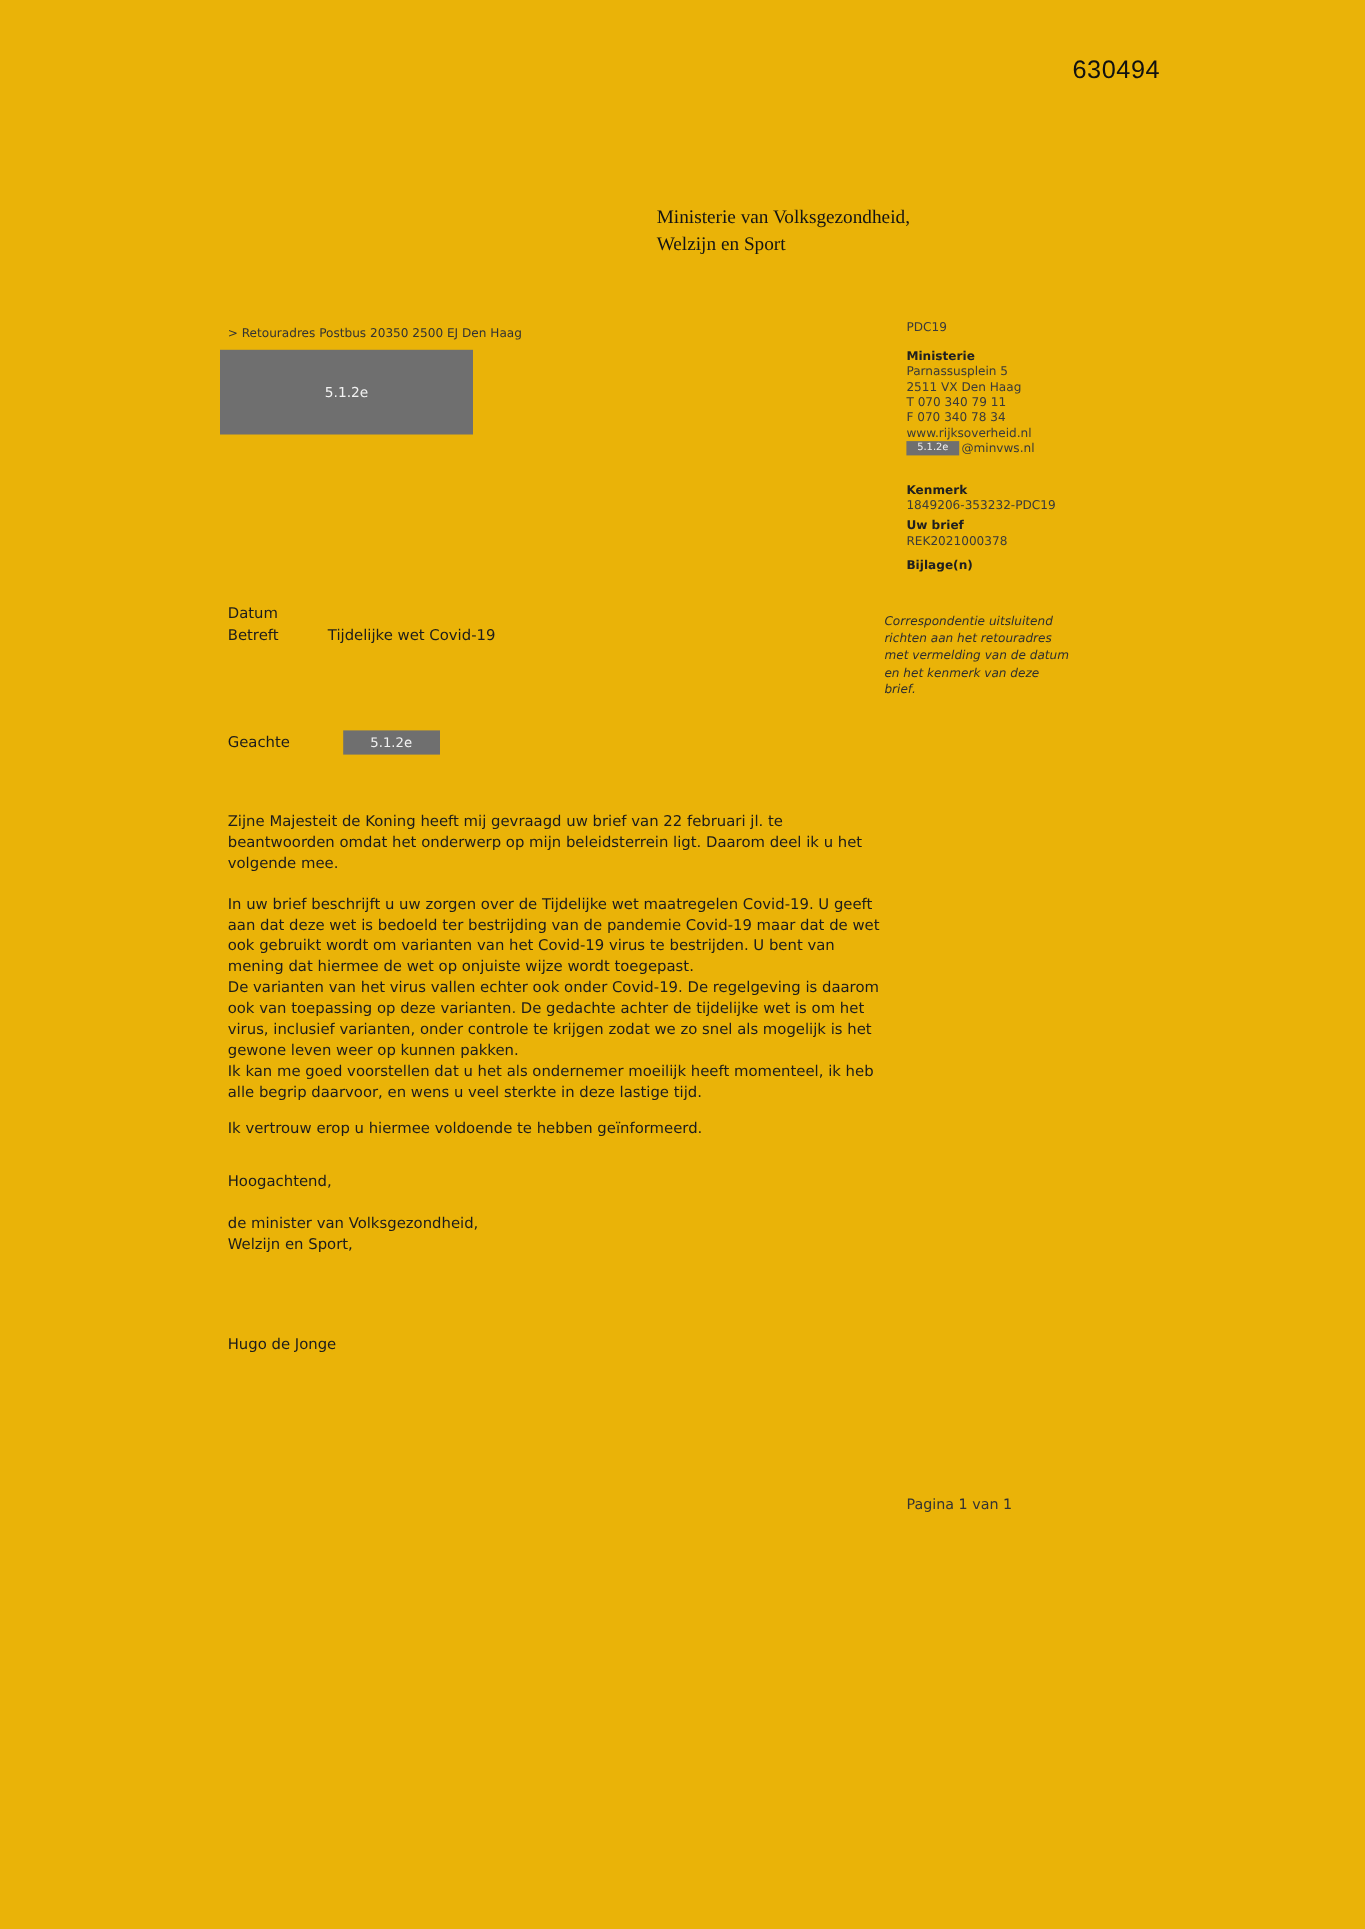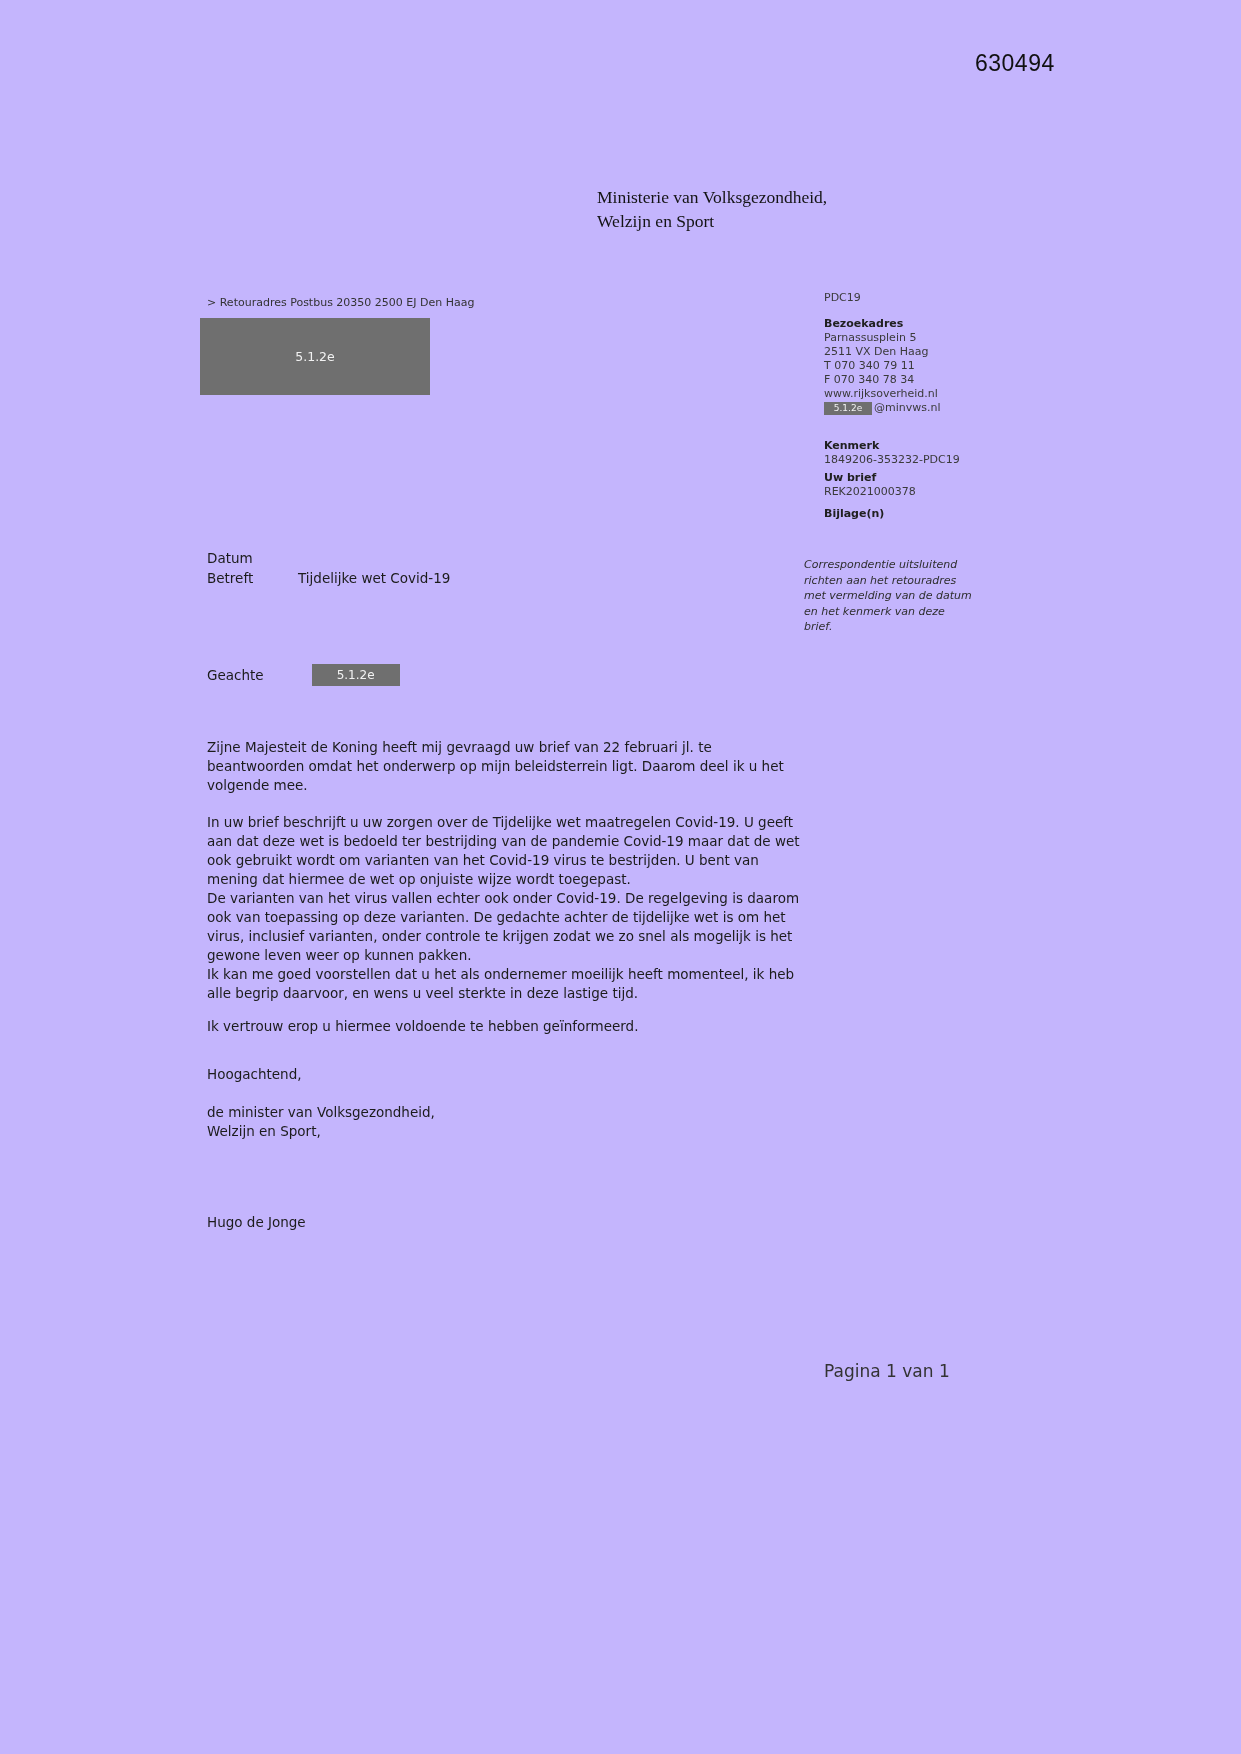--- a/index.html
+++ b/index.html
@@ -7,21 +7,21 @@
     --ink:#1f1f1f;
     --side-ink:#3a3a3a;
   }
   *{margin:0;padding:0;box-sizing:border-box;}
   html,body{background:#fff;}
   body{font-family:"DejaVu Sans","Liberation Sans",sans-serif;color:var(--ink);}
   .page{
     position:relative;
     width:1241px;
     height:1754px;
-    background:#c4b5fd;
+    background:#eab308;
     overflow:hidden;
   }
   .doc-number{
     position:absolute;left:975px;top:50px;
     font-size:23px;letter-spacing:.5px;color:#111;
     font-family:"Liberation Sans","DejaVu Sans",sans-serif;
   }
   .ministry{
     position:absolute;left:597px;top:185px;
     font-family:"Liberation Serif","DejaVu Serif",serif;
@@ -70,21 +70,21 @@
   }
   .para{white-space:pre-line;}
   .p1{top:738px;}
   .p2{top:813px;}
   .p3{top:1017px;}
   .closing{top:1065px;}
   .signoff{top:1103px;}
   .signature{top:1213px;}
   .page-indicator{
     position:absolute;left:824px;top:1361px;
-    font-size:17px;color:#333;
+    font-size:13px;color:#333;
   }
 </style>
 </head>
 <body>
 
 <div class="page">
 
   <div class="doc-number">630494</div>
 
   <div class="ministry">
@@ -94,21 +94,21 @@
 
   <div class="retouradres">&gt; Retouradres Postbus 20350 2500 EJ  Den Haag</div>
 
   <div class="redaction-large">
     <span>5.1.2e</span>
   </div>
 
   <div class="sidecol">
     <div class="sc-line">PDC19</div>
     <div class="gap-lg"></div>
-    <div class="sc-line sc-bold">Bezoekadres</div>
+    <div class="sc-line sc-bold">Ministerie</div>
     <div class="sc-line">Parnassusplein 5</div>
     <div class="sc-line">2511 VX  Den Haag</div>
     <div class="sc-line">T  070 340 79 11</div>
     <div class="sc-line">F  070 340 78 34</div>
     <div class="sc-line">www.rijksoverheid.nl</div>
     <div class="sc-line">
       <span class="redaction-small"><span>5.1.2e</span></span><span>@minvws.nl</span>
     </div>
     <div class="gap-lg"></div>
     <div class="gap-lg"></div>

